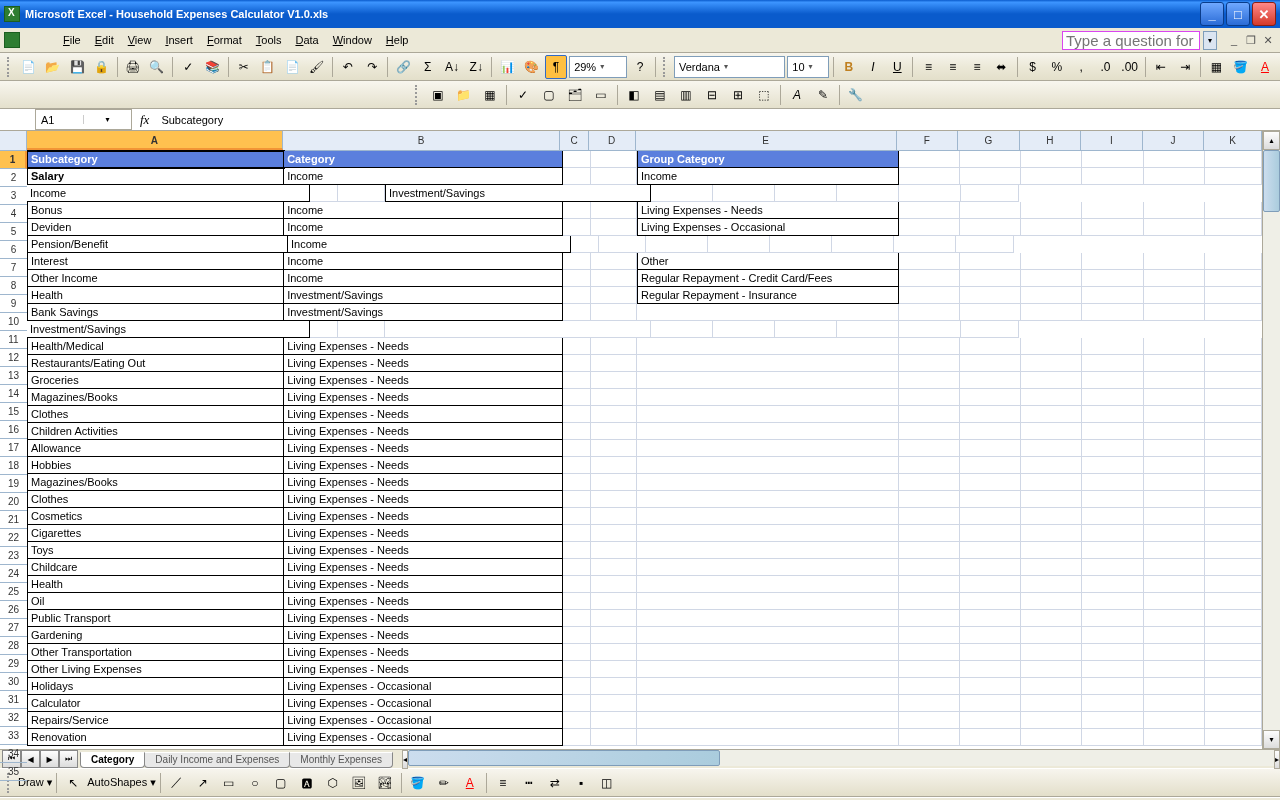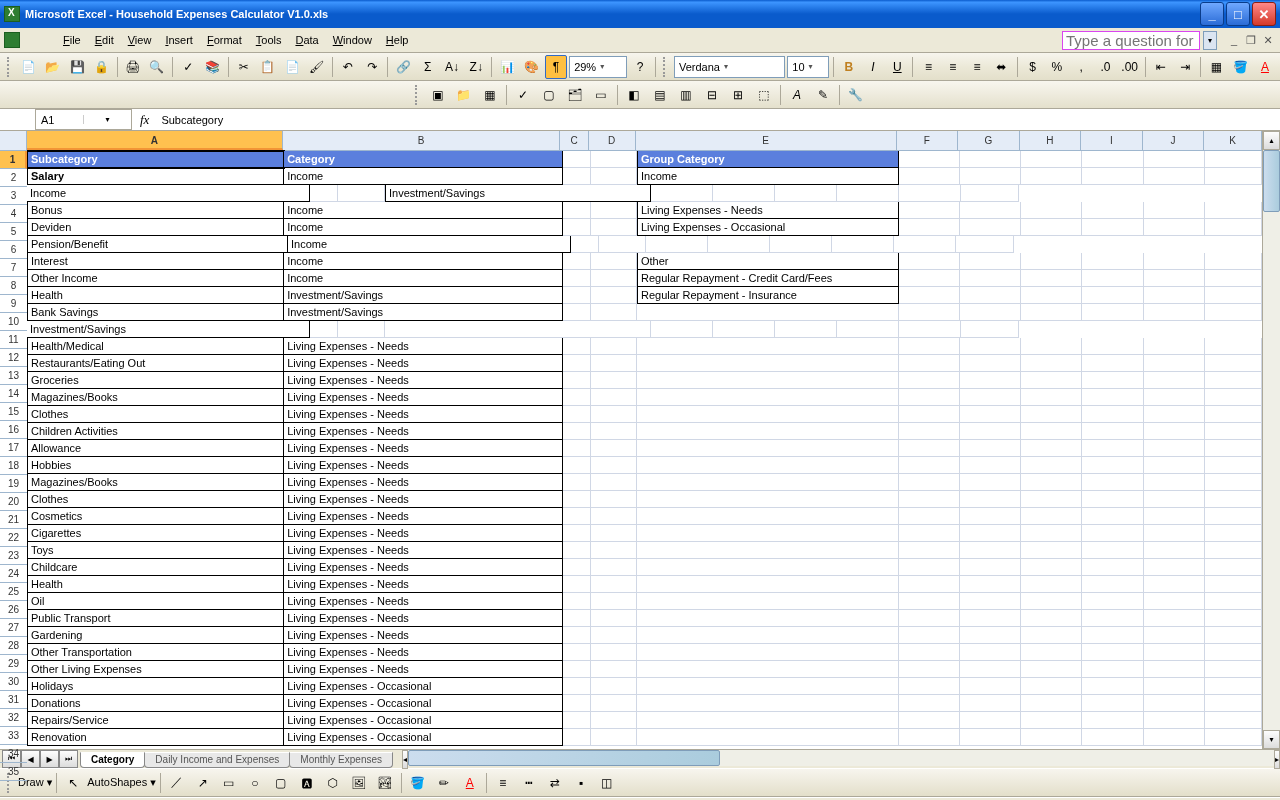--- a/index.html
+++ b/index.html
@@ -668,21 +668,21 @@
           <div class="cell" style="width: 47px;"></div>
           <div class="cell" style="width: 266px;"></div>
           <div class="cell" style="width: 62px;"></div>
           <div class="cell" style="width: 62px;"></div>
           <div class="cell" style="width: 62px;"></div>
           <div class="cell" style="width: 62px;"></div>
           <div class="cell" style="width: 62px;"></div>
           <div class="cell" style="width: 58px;"></div>
         </div>
         <div class="row">
-          <div class="cell bord bord-l" style="width: 261px;">Donations</div>
+          <div class="cell bord bord-l" style="width: 261px;">Calculator</div>
           <div class="cell bord" style="width: 283px;">Living Expenses - Occasional</div>
           <div class="cell" style="width: 28px;"></div>
           <div class="cell" style="width: 47px;"></div>
           <div class="cell" style="width: 266px;"></div>
           <div class="cell" style="width: 62px;"></div>
           <div class="cell" style="width: 62px;"></div>
           <div class="cell" style="width: 62px;"></div>
           <div class="cell" style="width: 62px;"></div>
           <div class="cell" style="width: 62px;"></div>
           <div class="cell" style="width: 58px;"></div>

